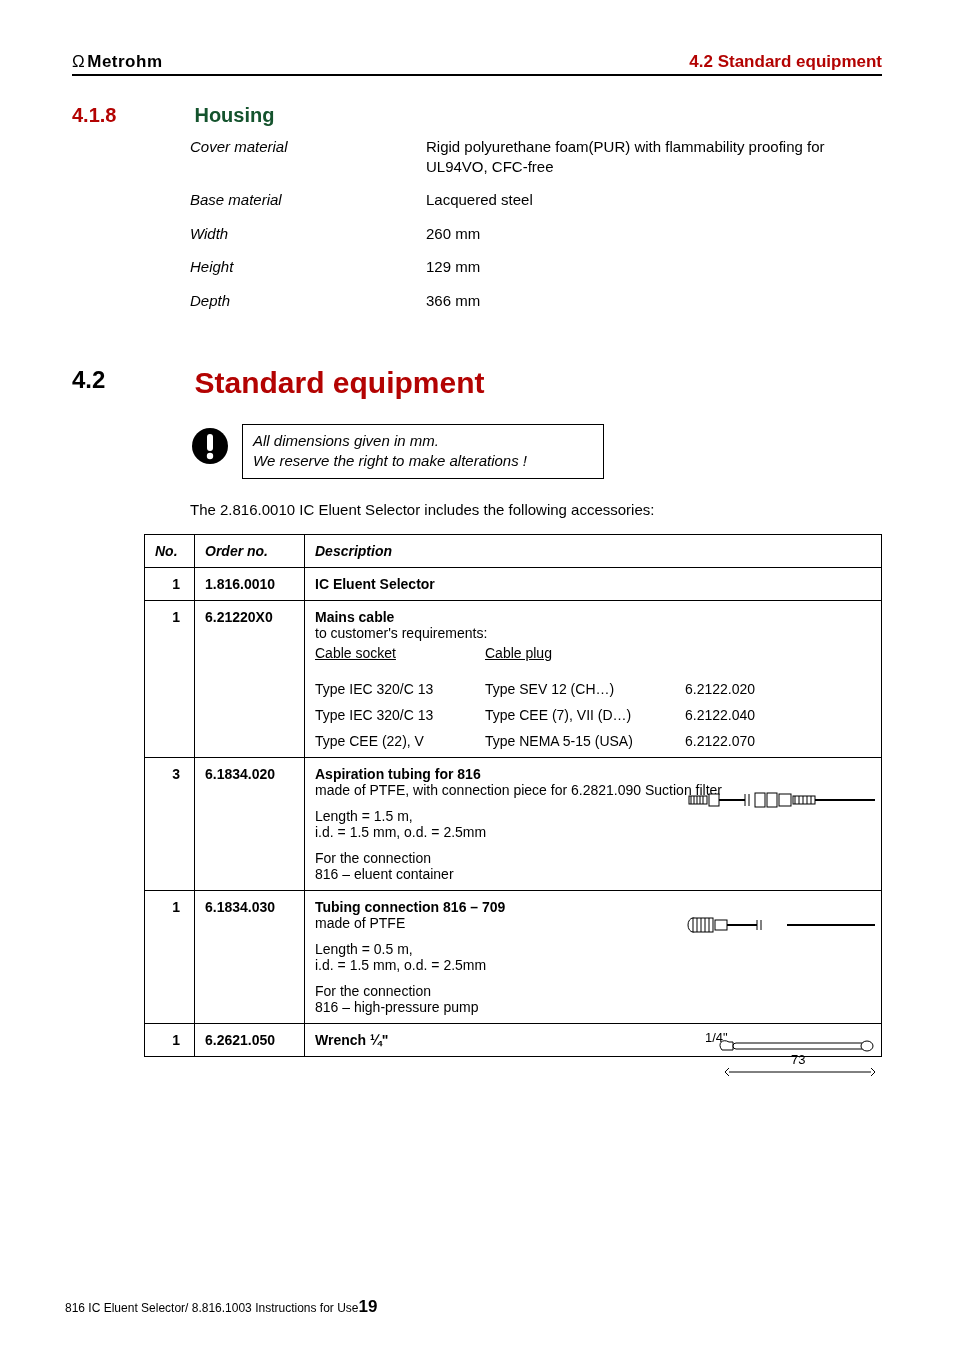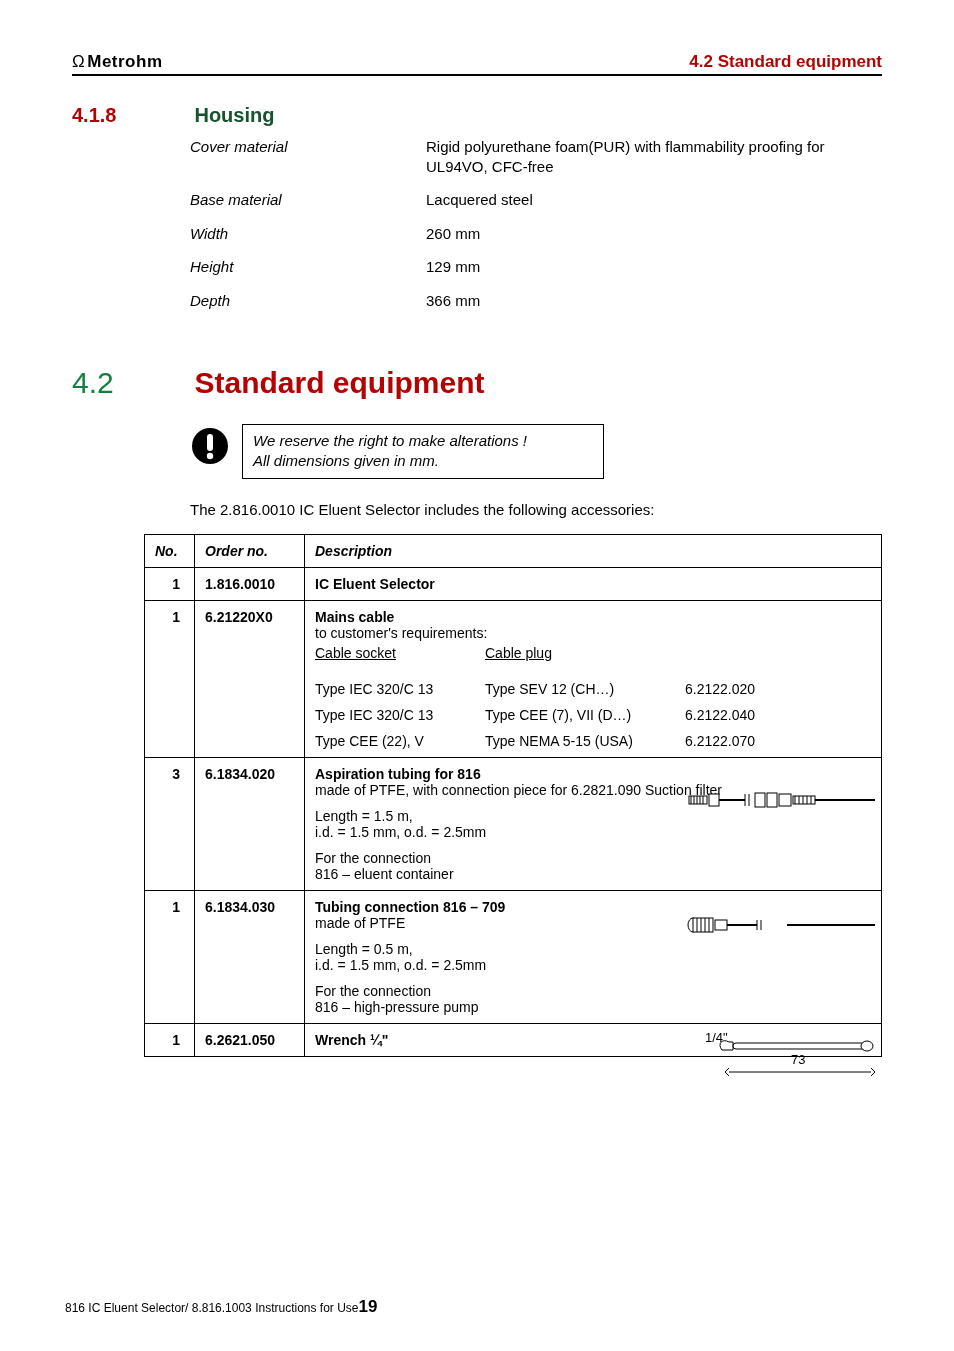--- a/index.html
+++ b/index.html
@@ -76,23 +76,23 @@
   .spec-value {
     flex: 1;
   }
 
   .big-head {
     margin-top: 56px;
     margin-bottom: 24px;
   }
   .big-head .num {
     display: inline-block;
-    font-size: 30px;
-    font-weight: 400;
-    color: #15803d;
+    font-size: 24px;
+    font-weight: 700;
+    color: #000000;
     width: 118px;
     vertical-align: top;
   }
   .big-head .title {
     display: inline-block;
     font-size: 30px;
     font-weight: 900;
     color: #b30302;
   }
 
@@ -233,22 +233,22 @@
 
   <div class="note-row">
     <div class="note-icon">
       <svg width="40" height="40" viewBox="0 0 40 40">
         <circle cx="20" cy="20" r="18" fill="#000"></circle>
         <rect x="17" y="8" width="6" height="17" rx="3" fill="#fff"></rect>
         <circle cx="20" cy="30" r="3.2" fill="#fff"></circle>
       </svg>
     </div>
     <div class="note-box">
+      <div>All dimensions given in mm.</div>
       <div>We reserve the right to make alterations !</div>
-      <div>All dimensions given in mm.</div>
     </div>
   </div>
 
   <div class="intro">The 2.816.0010 IC Eluent Selector includes the following accessories:</div>
 
   <table class="eq">
     <colgroup>
       <col class="c1">
         <col class="c2">
         <col class="c3">

